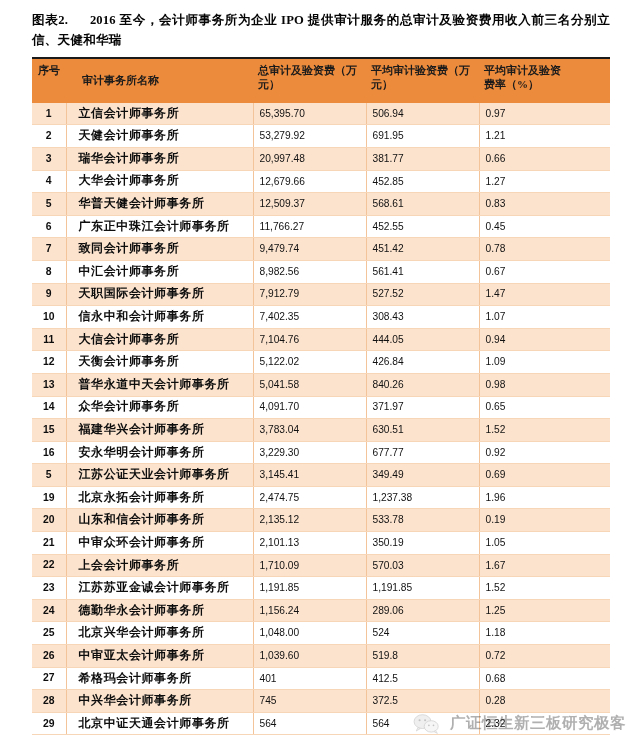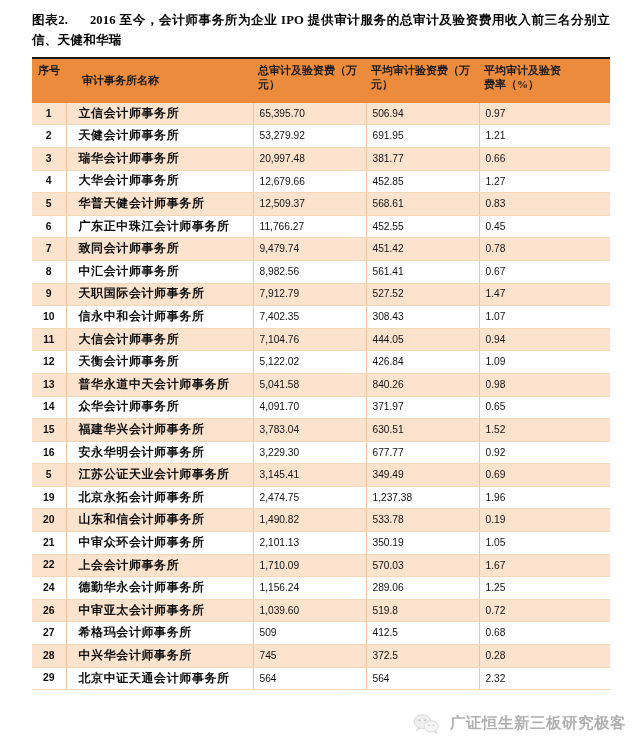--- a/index.html
+++ b/index.html
@@ -287,56 +287,70 @@
         <tr>
           <td class="num-idx">19</td>
           <td class="firm">北京永拓会计师事务所</td>
           <td class="val">2,474.75</td>
           <td class="val">1,237.38</td>
           <td class="val c-rate-cell">1.96</td>
         </tr>
         <tr>
           <td class="num-idx">20</td>
           <td class="firm">山东和信会计师事务所</td>
-          <td class="val">1,490.82</td>
+          <td class="val">2,135.12</td>
           <td class="val">533.78</td>
           <td class="val c-rate-cell">0.19</td>
         </tr>
         <tr>
           <td class="num-idx">21</td>
           <td class="firm">中审众环会计师事务所</td>
           <td class="val">2,101.13</td>
           <td class="val">350.19</td>
           <td class="val c-rate-cell">1.05</td>
         </tr>
         <tr>
           <td class="num-idx">22</td>
           <td class="firm">上会会计师事务所</td>
           <td class="val">1,710.09</td>
           <td class="val">570.03</td>
           <td class="val c-rate-cell">1.67</td>
         </tr>
         <tr>
+          <td class="num-idx">23</td>
+          <td class="firm">江苏苏亚金诚会计师事务所</td>
+          <td class="val">1,191.85</td>
+          <td class="val">1,191.85</td>
+          <td class="val c-rate-cell">1.52</td>
+        </tr>
+        <tr>
           <td class="num-idx">24</td>
           <td class="firm">德勤华永会计师事务所</td>
           <td class="val">1,156.24</td>
           <td class="val">289.06</td>
           <td class="val c-rate-cell">1.25</td>
         </tr>
         <tr>
+          <td class="num-idx">25</td>
+          <td class="firm">北京兴华会计师事务所</td>
+          <td class="val">1,048.00</td>
+          <td class="val">524</td>
+          <td class="val c-rate-cell">1.18</td>
+        </tr>
+        <tr>
           <td class="num-idx">26</td>
           <td class="firm">中审亚太会计师事务所</td>
           <td class="val">1,039.60</td>
           <td class="val">519.8</td>
           <td class="val c-rate-cell">0.72</td>
         </tr>
         <tr>
           <td class="num-idx">27</td>
           <td class="firm">希格玛会计师事务所</td>
-          <td class="val">509</td>
+          <td class="val">401</td>
           <td class="val">412.5</td>
           <td class="val c-rate-cell">0.68</td>
         </tr>
         <tr>
           <td class="num-idx">28</td>
           <td class="firm">中兴华会计师事务所</td>
           <td class="val">745</td>
           <td class="val">372.5</td>
           <td class="val c-rate-cell">0.28</td>
         </tr>

